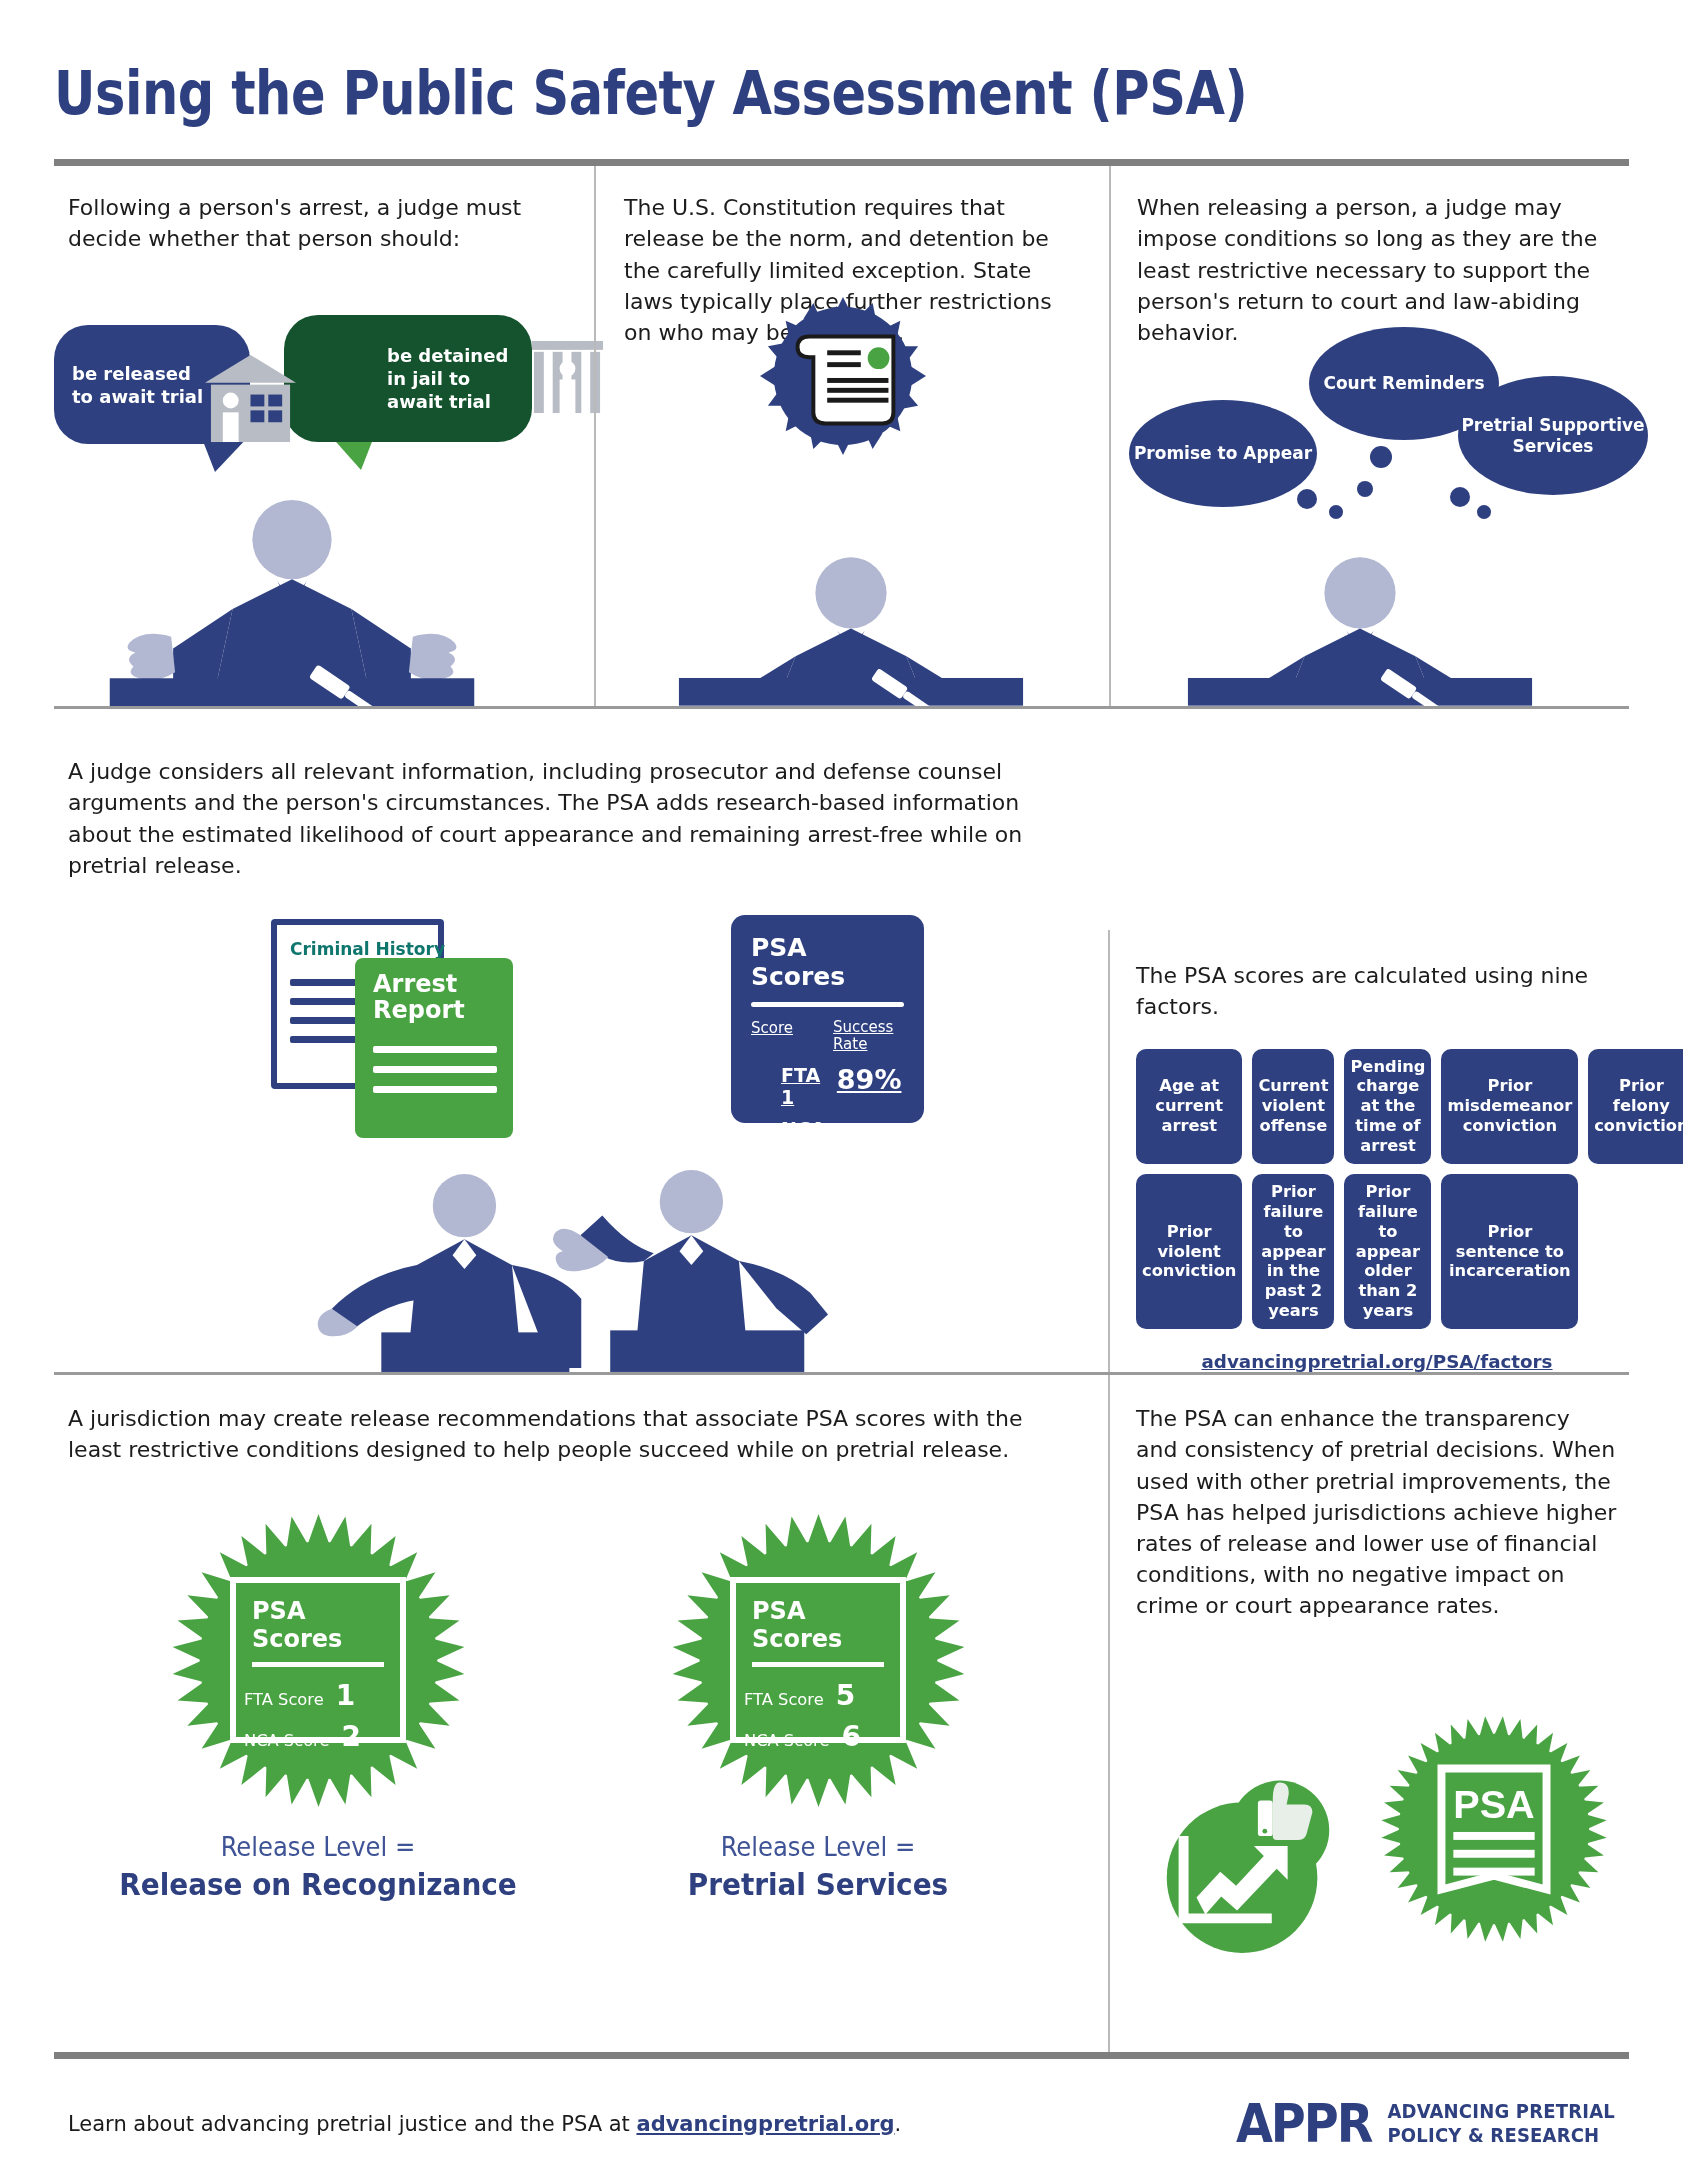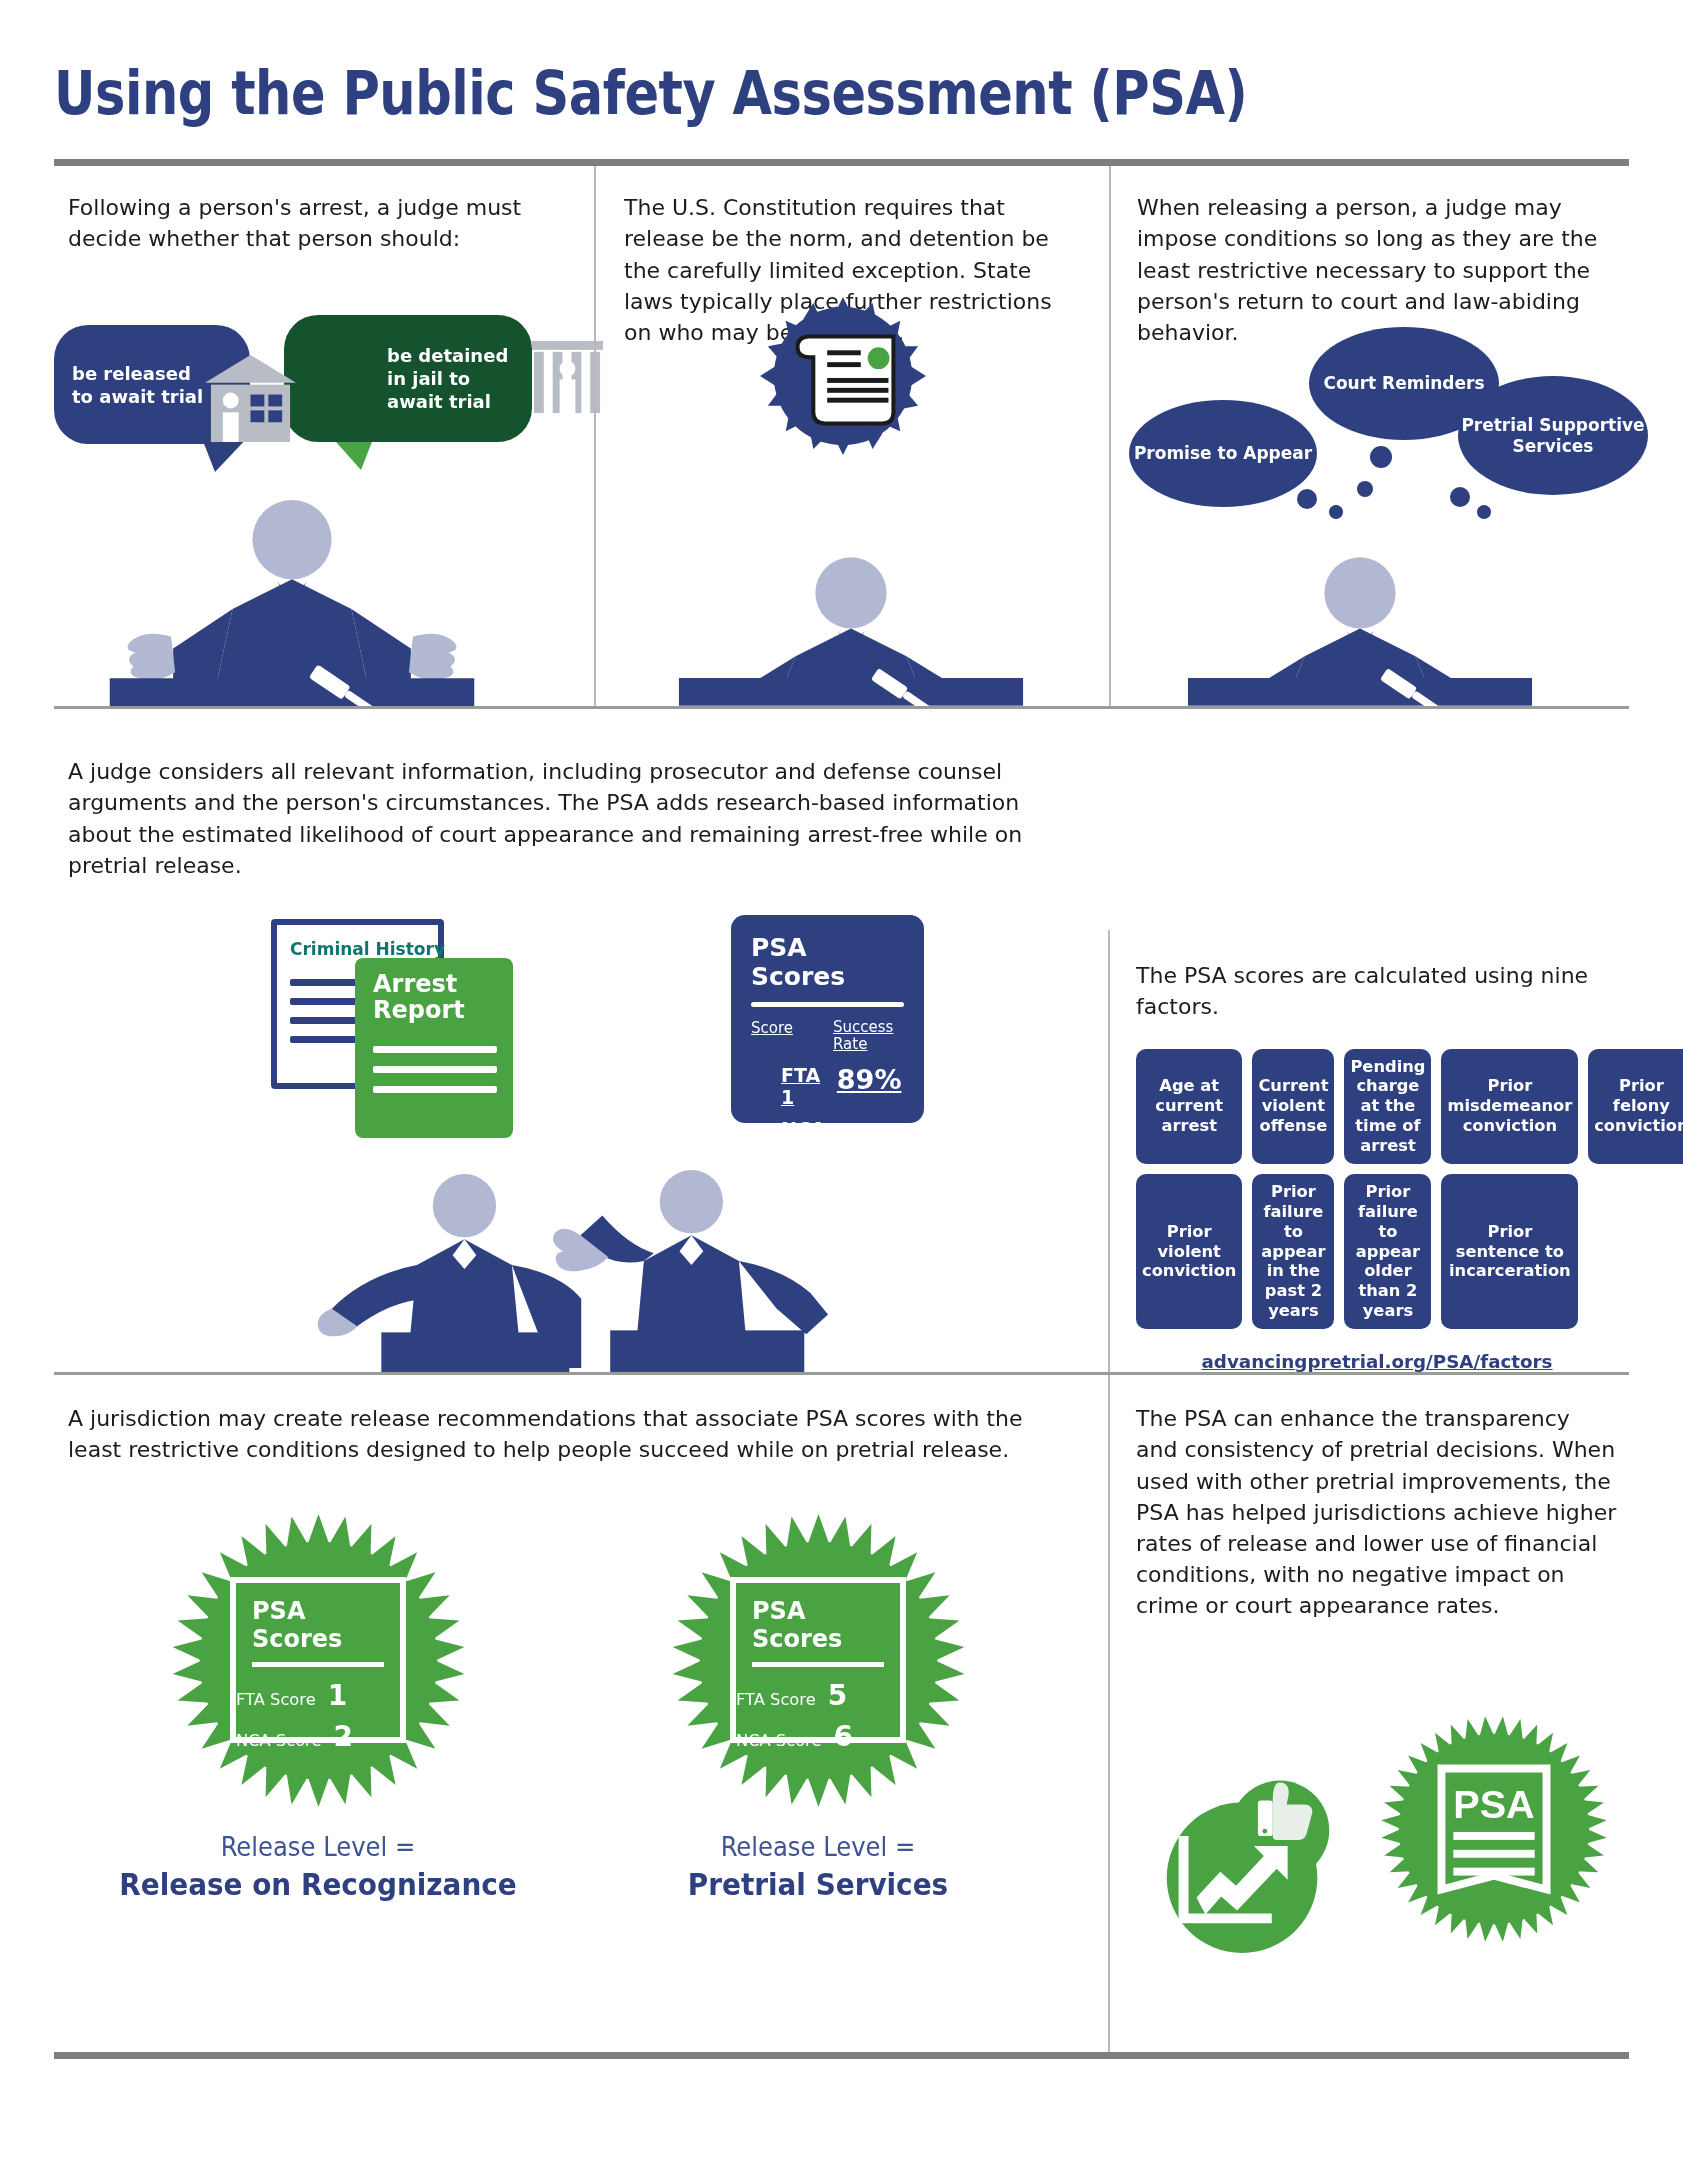--- a/index.html
+++ b/index.html
@@ -158,21 +158,21 @@
   .badges { display: flex; justify-content: space-around; margin-top: 46px; }
   .badge-wrap { width: 416px; text-align: center; position: relative; }
   .starburst { position: relative; width: 297px; height: 297px; margin: 0 auto; }
   .burst-label {
     position: absolute; left: 50%; top: 50%; transform: translate(-50%,-50%);
     width: 176px; height: 166px; border: 6px solid #fff;
     padding: 14px 0 0 0; color: #fff; text-align: left;
   }
   .burst-label .hd { font-size: 24px; font-weight: bold; padding-left: 16px; font-family: "DejaVu Sans", sans-serif; }
   .burst-label hr { border: none; height: 5px; background: #fff; margin: 9px 16px 12px 16px; }
-  .burst-row { display: flex; align-items: baseline; padding-left: 0; margin-bottom: 8px; }
+  .burst-row { display: flex; align-items: baseline; padding-left: 8px; margin-bottom: 8px; }
   .burst-row .k { font-size: 16.3px; font-family: "DejaVu Sans", sans-serif; }
   .burst-row .v { font-size: 28px; font-weight: bold; margin-left: 12px; font-family: "DejaVu Sans", sans-serif; }
 
   .rel-eq {
     font-size: 27px; color: #3e5396; margin-top: 22px;
     font-family: "DejaVu Sans Condensed", "Liberation Sans Narrow", "Liberation Sans", sans-serif;
   }
   .rel-name {
     font-size: 31px; font-weight: bold; color: #2e4080; margin-top: 4px;
     font-family: "DejaVu Sans Condensed", "Liberation Sans Narrow", "Liberation Sans", sans-serif;
@@ -514,14 +514,26 @@
           <rect x="74" y="118" width="82" height="8" fill="#ffffff"></rect>
           <rect x="74" y="136" width="82" height="8" fill="#ffffff"></rect>
           <rect x="74" y="154" width="82" height="8" fill="#ffffff"></rect>
         </svg>
       </div>
     </div>
   </div>
 
   <div class="rule-thick" style="margin-top:0;"></div>
 
+  <div class="footer">
+    <div class="footer-text">
+      <span>Learn about advancing pretrial justice and the PSA at </span><span class="footer-link">advancingpretrial.org</span><span>.</span>
+    </div>
+    <div class="logo">
+      <div class="logo-appr">APPR</div>
+      <div class="logo-sub">
+        <div>ADVANCING PRETRIAL</div>
+        <div>POLICY &amp; RESEARCH</div>
+      </div>
+    </div>
+  </div>
 </div>
 
 
 </body></html>

